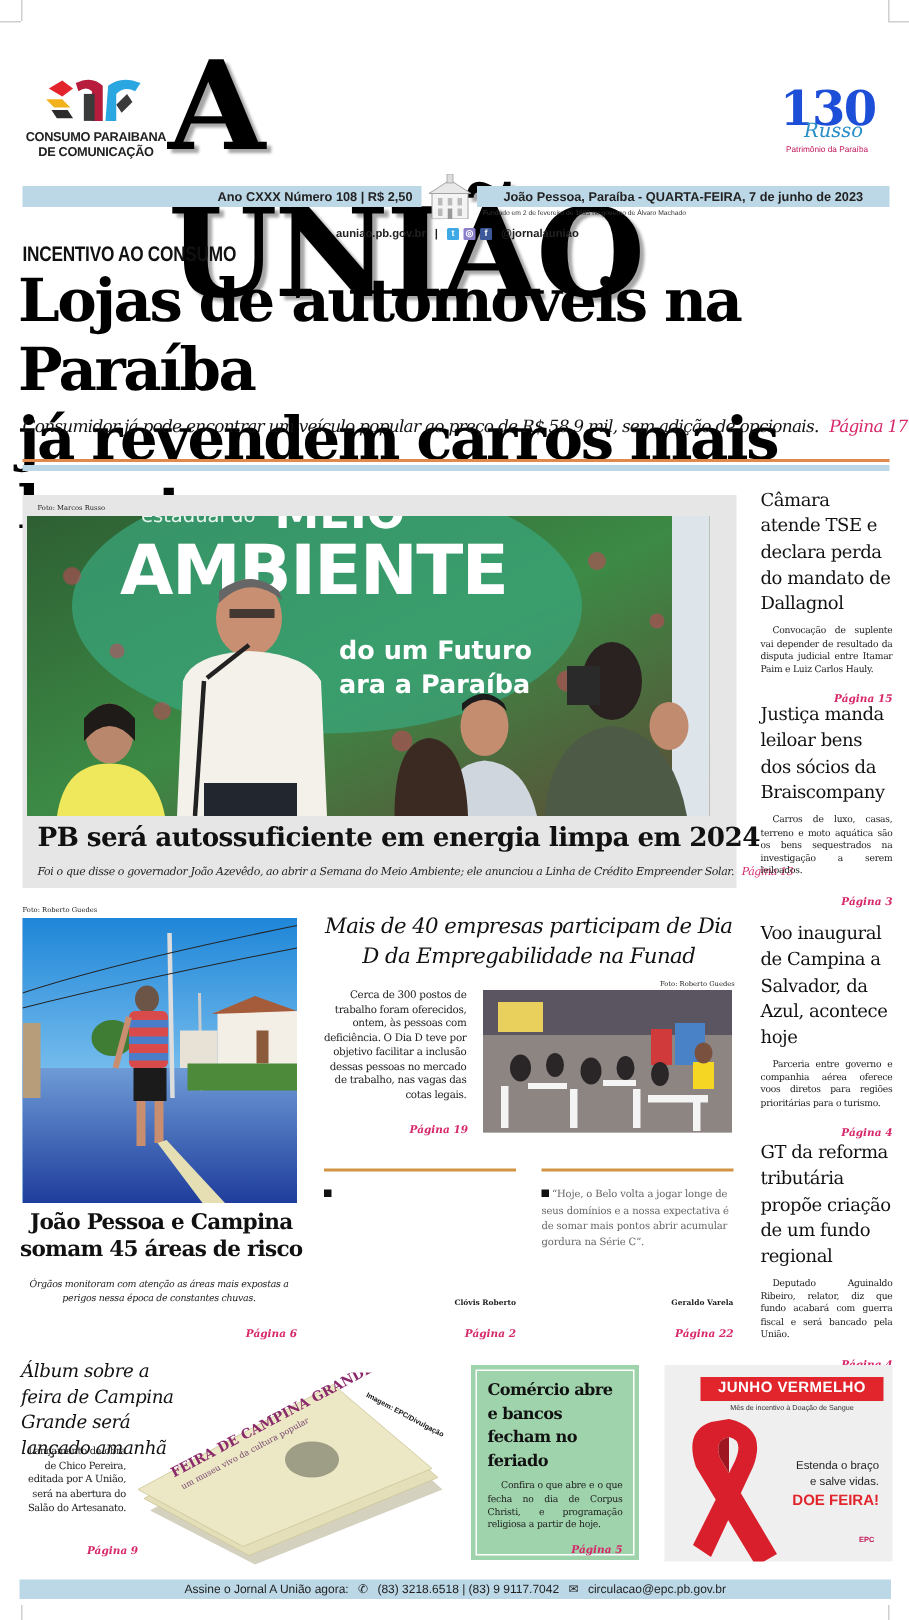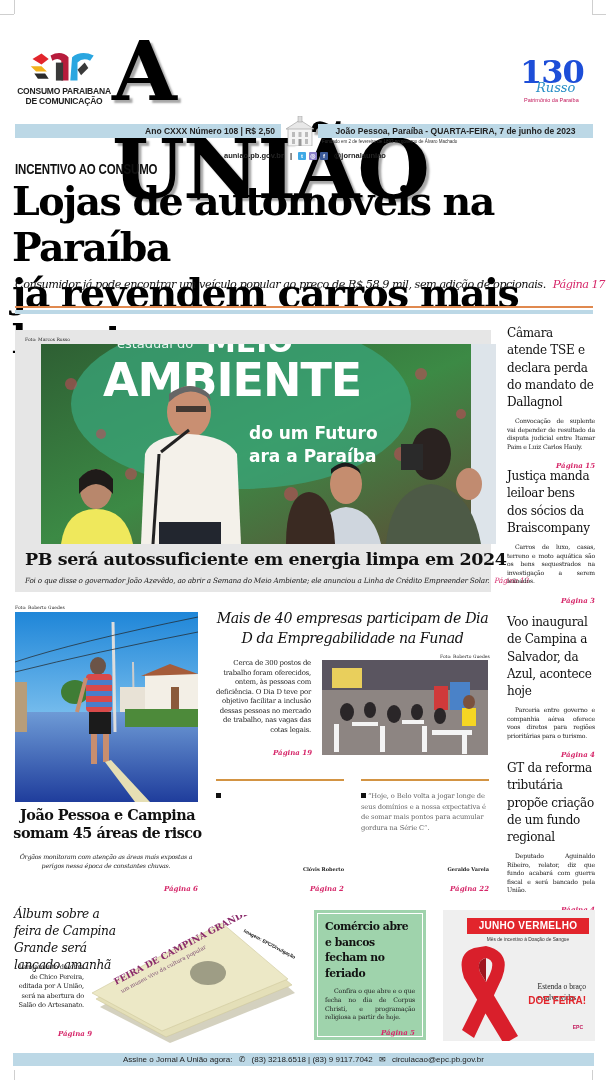--- a/index.html
+++ b/index.html
@@ -28,21 +28,21 @@
   .kicker { left: 15px; top: 161px; font-family: "Liberation Sans", sans-serif; font-size: 14px; font-weight: bold; color: #111; transform: scaleX(0.82); transform-origin: left; letter-spacing: -0.2px; }
   .lead-headline { left: 12px; top: 178px; width: 590px; font-family: "DejaVu Serif", serif; font-weight: bold; font-size: 39.5px; line-height: 46px; letter-spacing: -1.6px; color: #000; }
   .lead-sub { left: 15px; top: 278px; width: 585px; font-family: "DejaVu Serif", serif; font-style: italic; font-size: 11.3px; letter-spacing: -0.5px; color: #111; white-space: nowrap; }
   .page-ref { color: #d6286a; font-style: italic; }
   .rule-orange { left: 15px; top: 306px; width: 578px; height: 2px; background: #e0894f; }
   .rule-blue { left: 15px; top: 310px; width: 578px; height: 4px; background: #bcd8e6; }
 
   
   .photo-box { left: 15px; top: 330px; width: 476px; height: 262px; background: #e6e6e6; }
   .credit { font-family: "DejaVu Serif", serif; font-size: 4.5px; color: #222; }
-  .main-photo { left: 41px; top: 344px; width: 455px; height: 200px; overflow: hidden; background: #a3a3a3; }
+  .main-photo { left: 18px; top: 344px; width: 455px; height: 200px; overflow: hidden; background: #a3a3a3; }
   .photo-headline { left: 25px; top: 549px; width: 460px; font-family: "DejaVu Serif", serif; font-weight: bold; font-size: 17.5px; letter-spacing: -0.4px; color: #111; white-space: nowrap; }
   .photo-caption { left: 25px; top: 576px; width: 462px; font-family: "DejaVu Serif", serif; font-style: italic; font-size: 7.3px; letter-spacing: -0.25px; color: #222; white-space: nowrap; }
 
   
   .rcol { left: 507px; width: 88px; }
   .r-head { font-family: "DejaVu Serif", serif; font-size: 12px; line-height: 17.3px; color: #111; letter-spacing: -0.3px; }
   .r-body { font-family: "DejaVu Serif", serif; font-size: 6.1px; line-height: 8.5px; color: #222; text-align: justify; text-indent: 8px; margin-top: 6px; letter-spacing: -0.15px; }
   .r-page { font-family: "DejaVu Serif", serif; font-style: italic; font-weight: bold; font-size: 7px; color: #d6286a; text-align: right; margin-top: 10px; }
 
   
@@ -73,21 +73,21 @@
 
   .comercio-box { left: 314px; top: 910px; width: 112px; height: 130px; background: #9fd3ac; padding: 3px; }
   .comercio-inner { width: 100%; height: 100%; border: 1px solid #ffffff; padding: 5px 7px; }
   .comercio-head { font-family: "DejaVu Serif", serif; font-weight: bold; font-size: 10.8px; line-height: 15.5px; color: #111; letter-spacing: -0.4px; }
   .comercio-body { margin-top: 6px; font-family: "DejaVu Serif", serif; font-size: 6.2px; line-height: 8.8px; color: #222; text-indent: 9px; text-align: justify; letter-spacing: -0.15px; }
   .comercio-page { margin-top: 6px; text-align: right; font-style: italic; font-weight: bold; font-size: 7px; color: #d6286a; }
 
   .ad-box { left: 443px; top: 910px; width: 152px; height: 131px; background: #efefef; overflow: hidden; }
   .ad-banner { position: absolute; left: 24px; top: 8px; width: 122px; height: 16px; background: #e2252c; color: #fff; font-family: "Liberation Sans", sans-serif; font-weight: bold; font-size: 10px; line-height: 16px; text-align: center; letter-spacing: 0.3px; }
   .ad-sub { position: absolute; left: 24px; top: 27px; width: 122px; text-align: center; font-family: "Liberation Sans", sans-serif; font-size: 4.8px; color: #333; }
-  .ad-line1 { position: absolute; right: 9px; top: 61px; font-family: Liberation Serif, serif; font-size: 7.6px; color: #222; line-height: 11px; margin-top: 10px; }
+  .ad-line1 { position: absolute; right: 9px; top: 61px; font-family: Liberation Sans, sans-serif; font-size: 7.6px; color: #222; text-align: right; line-height: 11px; }
   .ad-cta { position: absolute; right: 9px; top: 85px; font-family: "Liberation Sans", sans-serif; font-weight: bold; font-size: 10px; color: #e2252c; }
   .ad-ribbon { position: absolute; left: 3px; top: 34px; width: 80px; height: 100px; }
   .ad-logo { position: absolute; right: 12px; top: 114px; font-family: "Liberation Sans", sans-serif; font-size: 5px; font-weight: bold; color: #c2185b; }
 
   .footer-bar { left: 13px; top: 1053px; width: 581px; height: 13px; background: #bcd8e6; font-family: "Liberation Sans", sans-serif; font-size: 8px; line-height: 13px; color: #222; text-align: center; white-space: nowrap; }
   .footer-bar span { margin: 0 2px; }
   .corner { background: #cfcfcf; }
 </style>
 </head>
 <body>
@@ -311,21 +311,21 @@
 
 <div class="abs quote-rule" style="left:216px;"></div>
 <div class="abs quote" style="left:216px;">
   <span class="quote-bullet"></span>
 </div>
 <div class="abs quote-author" style="left:216px;">Clóvis Roberto</div>
 <div class="abs quote-page" style="left:216px;">Página 2</div>
 
 <div class="abs quote-rule" style="left:361px;"></div>
 <div class="abs quote" style="left:361px;">
-  <span class="quote-bullet"></span><span>“Hoje, o Belo volta a jogar longe de seus domínios e a nossa expectativa é de somar mais pontos para acumular gordura na Série C”.</span>
+  <span class="quote-bullet"></span><span>“Hoje, o Belo volta a jogar longe de seus domínios e a nossa expectativa é de somar mais pontos abrir acumular gordura na Série C”.</span>
 </div>
 <div class="abs quote-author" style="left:361px;">Geraldo Varela</div>
 <div class="abs quote-page" style="left:361px;font-style:italic;">Página 22</div>
 
 <svg class="abs album-book" viewBox="0 0 220 130">
   <path d="M20 92 L150 20 L215 78 L90 128 Z" fill="#b8b295" opacity="0.6"></path>
   <path d="M16 84 L146 14 L212 70 L86 122 Z" fill="#e4dfb8" stroke="#cfc89c" stroke-width="0.6"></path>
   <path d="M12 78 L142 8 L208 64 L82 116 Z" fill="#ece8c6" stroke="#cfc89c" stroke-width="0.6"></path>
   <text x="0" y="0" transform="translate(36 70) rotate(-28)" font-family="DejaVu Serif, serif" font-weight="bold" font-size="9" fill="#8a2a6a">FEIRA DE CAMPINA GRANDE</text>
   <text x="0" y="0" transform="translate(42 78) rotate(-28)" font-family="DejaVu Serif, serif" font-size="5.5" fill="#7a4a70">um museu vivo da cultura popular</text>

